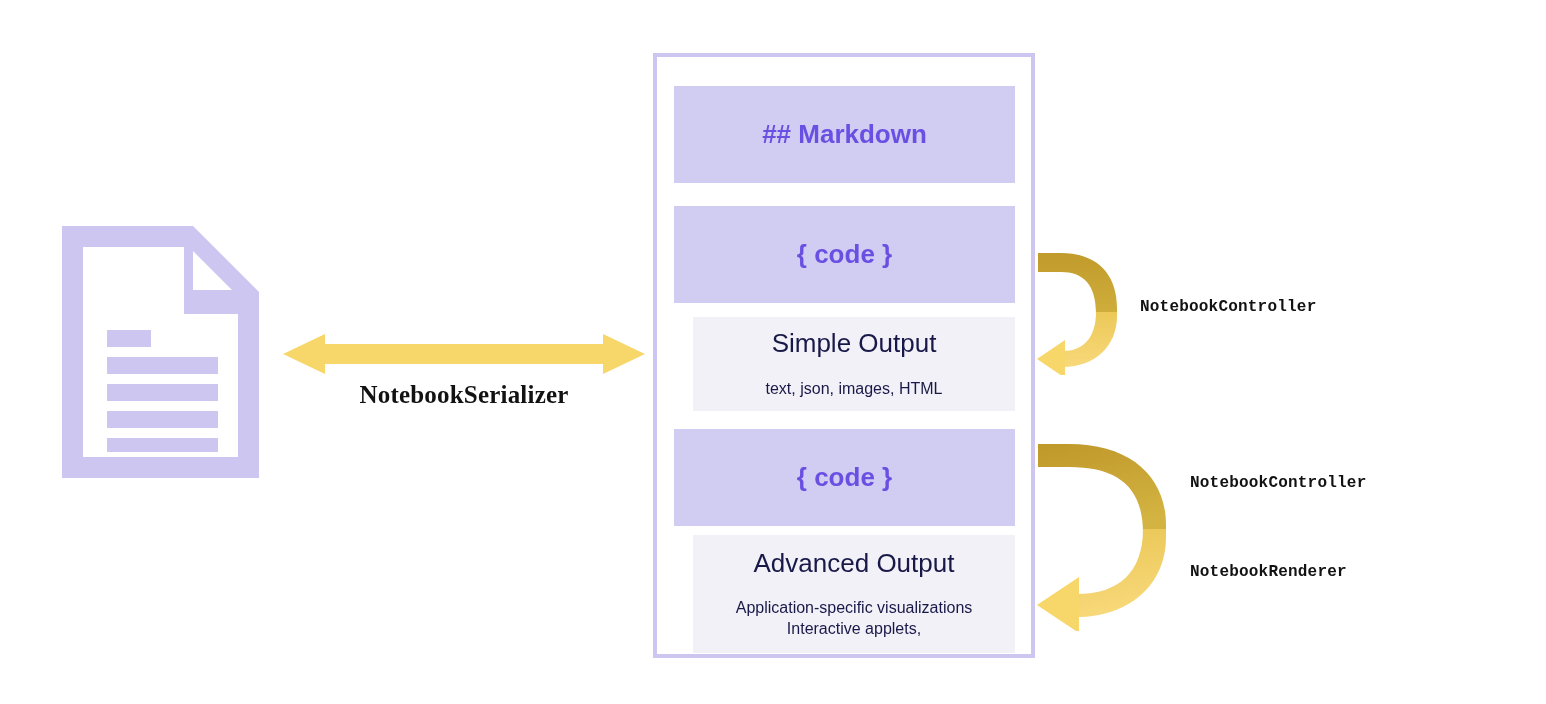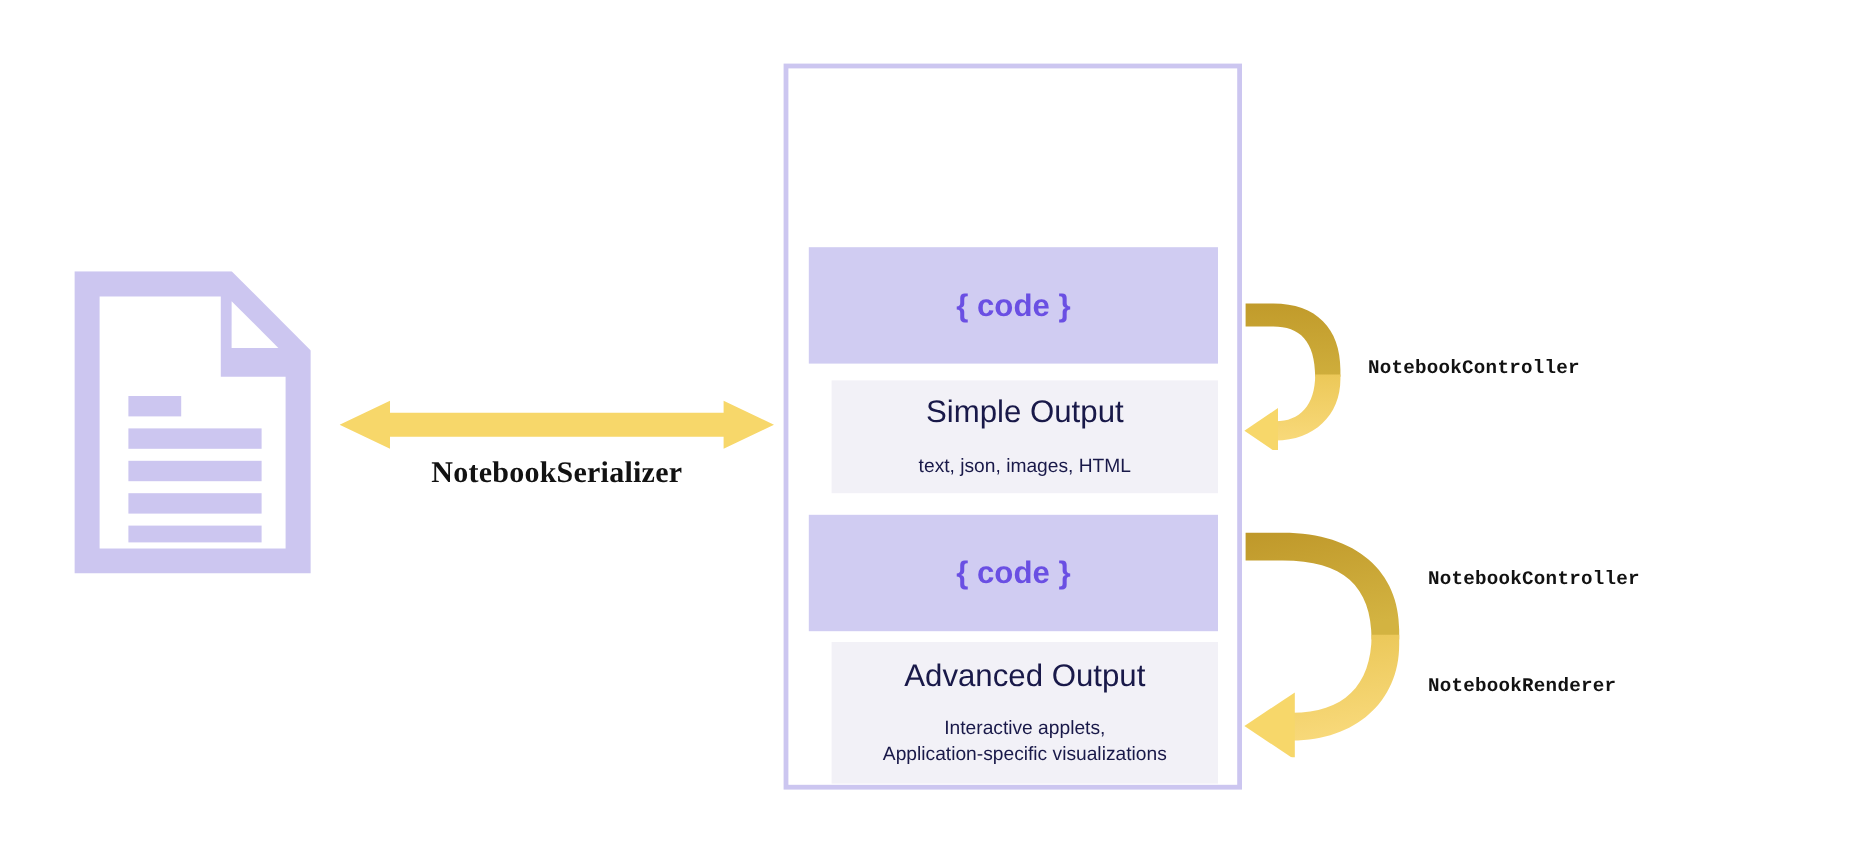--- a/index.html
+++ b/index.html
@@ -143,39 +143,42 @@
   <div id="serializer-arrow">
     <svg width="362" height="42" viewBox="0 0 362 42" xmlns="http://www.w3.org/2000/svg">
       <path d="M0 21 L42 1 V11 H320 V1 L362 21 L320 41 V31 H42 V41 Z" fill="#f7d76a"></path>
     </svg>
   </div>
   <div id="serializer-label">NotebookSerializer</div>
 </div>
 
 <div id="notebook">
 
+  <div id="md-cell" class="cell-block">
+    <span>## Markdown</span>
+  </div>
 
   <div id="code-cell-1" class="cell-block">
     <span>{ code }</span>
   </div>
 
   <div id="output-1" class="output-block">
     <div class="output-title">Simple Output</div>
     <div class="output-sub">text, json, images, HTML</div>
   </div>
 
   <div id="code-cell-2" class="cell-block">
     <span>{ code }</span>
   </div>
 
   <div id="output-2" class="output-block">
     <div class="output-title">Advanced Output</div>
     <div class="output-sub">
+      <div>Application-specific visualizations</div>
       <div>Interactive applets,</div>
-      <div>Application-specific visualizations</div>
     </div>
   </div>
 
 </div>
 
 <div id="arrow-top">
   <svg width="110" height="125" viewBox="0 0 110 125" xmlns="http://www.w3.org/2000/svg">
     <defs>
       <linearGradient id="gradTopUpper" x1="0" y1="0" x2="0" y2="1">
         <stop offset="0%" stop-color="#c19b2b"></stop>

